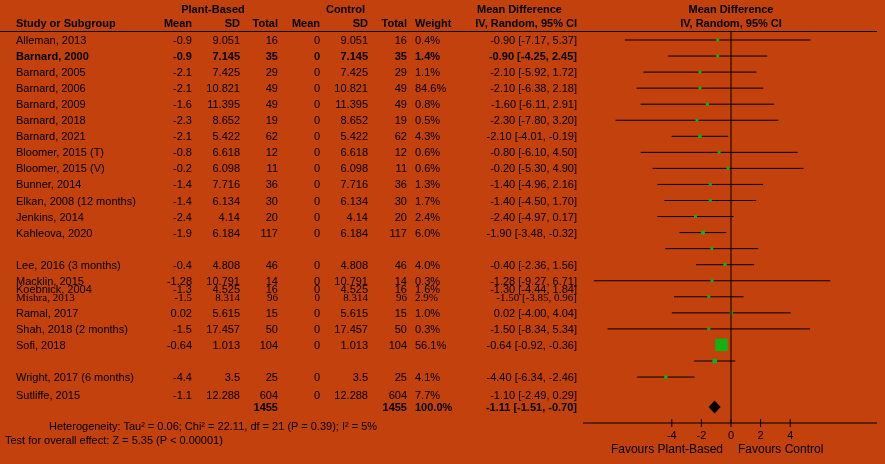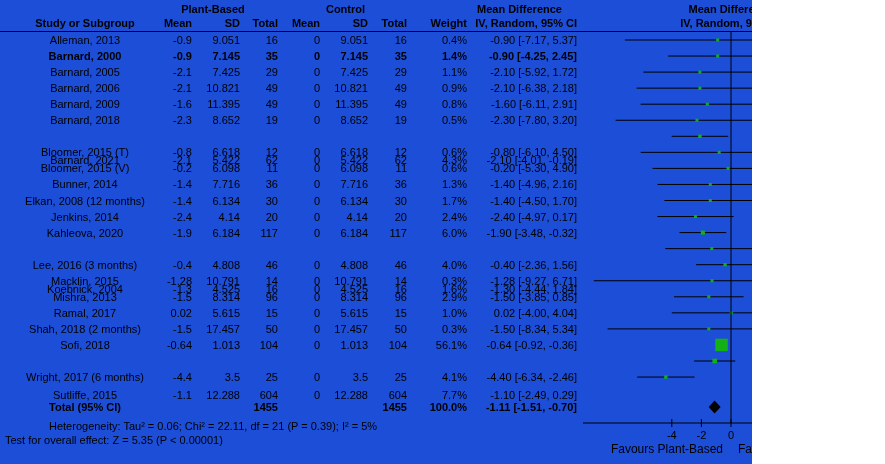--- a/index.html
+++ b/index.html
@@ -1,32 +1,32 @@
 <!DOCTYPE html>
 <html><head>
 <meta charset="utf-8">
 <style>
   html,body{margin:0;padding:0;background:#fff;}
   .canvas{
-    position:relative; width:752px; height:464px; background:#1d4ed8;
+    position:relative; width:885px; height:464px; background:#c2410c;
     font-family:"Liberation Sans","DejaVu Sans",sans-serif;
     font-size:11px; color:#000; overflow:hidden;
   }
   .cell{position:absolute; top:0; height:16px; line-height:16px; white-space:nowrap;}
   .row{position:absolute; left:0; width:583px; height:16px;}
   .hdr{font-weight:bold;}
   
-  .c-study{left:5px;   width:160px; text-align:center;}
+  .c-study{left:16px;   width:160px; text-align:left;}
   .c-m1  {left:148px; width:44px;  text-align:right;}
   .c-sd1 {left:196px; width:44px;  text-align:right;}
   .c-t1  {left:244px; width:34px;  text-align:right;}
   .c-m2  {left:284px; width:36px;  text-align:right;}
   .c-sd2 {left:324px; width:44px;  text-align:right;}
   .c-t2  {left:373px; width:34px;  text-align:right;}
-  .c-w   {left:425px; width:42px;  text-align:right;}
+  .c-w   {left:415px; width:42px;  text-align:left;}
   .c-md  {left:462px; width:115px; text-align:right;}
   .hline{position:absolute; left:0; width:877px; height:0; border-top:1px solid #000;}
   .abs{position:absolute; white-space:nowrap;}
   svg{position:absolute; left:0; top:0; pointer-events:none;}
 </style>
 </head>
 <body>
 
 <div class="canvas">
 
@@ -87,21 +87,21 @@
         <span class="cell c-md">-2.10 [-5.92, 1.72]</span>
       </div>
       <div class="row" style="top: 80.15px;">
         <span class="cell c-study">Barnard, 2006</span>
         <span class="cell c-m1">-2.1</span>
         <span class="cell c-sd1">10.821</span>
         <span class="cell c-t1">49</span>
         <span class="cell c-m2">0</span>
         <span class="cell c-sd2">10.821</span>
         <span class="cell c-t2">49</span>
-        <span class="cell c-w">0.9%</span>
+        <span class="cell c-w">84.6%</span>
         <span class="cell c-md">-2.10 [-6.38, 2.18]</span>
       </div>
       <div class="row" style="top: 96.2px;">
         <span class="cell c-study">Barnard, 2009</span>
         <span class="cell c-m1">-1.6</span>
         <span class="cell c-sd1">11.395</span>
         <span class="cell c-t1">49</span>
         <span class="cell c-m2">0</span>
         <span class="cell c-sd2">11.395</span>
         <span class="cell c-t2">49</span>
@@ -112,21 +112,21 @@
         <span class="cell c-study">Barnard, 2018</span>
         <span class="cell c-m1">-2.3</span>
         <span class="cell c-sd1">8.652</span>
         <span class="cell c-t1">19</span>
         <span class="cell c-m2">0</span>
         <span class="cell c-sd2">8.652</span>
         <span class="cell c-t2">19</span>
         <span class="cell c-w">0.5%</span>
         <span class="cell c-md">-2.30 [-7.80, 3.20]</span>
       </div>
-      <div class="row" style="top: 128.3px; margin-top: 24px;">
+      <div class="row" style="top: 128.3px;">
         <span class="cell c-study">Barnard, 2021</span>
         <span class="cell c-m1">-2.1</span>
         <span class="cell c-sd1">5.422</span>
         <span class="cell c-t1">62</span>
         <span class="cell c-m2">0</span>
         <span class="cell c-sd2">5.422</span>
         <span class="cell c-t2">62</span>
         <span class="cell c-w">4.3%</span>
         <span class="cell c-md">-2.10 [-4.01, -0.19]</span>
       </div>
@@ -222,30 +222,30 @@
         <span class="cell c-study">Macklin, 2015</span>
         <span class="cell c-m1">-1.28</span>
         <span class="cell c-sd1">10.791</span>
         <span class="cell c-t1">14</span>
         <span class="cell c-m2">0</span>
         <span class="cell c-sd2">10.791</span>
         <span class="cell c-t2">14</span>
         <span class="cell c-w">0.3%</span>
         <span class="cell c-md">-1.28 [-9.27, 6.71]</span>
       </div>
-      <div class="row" style="top: 288.8px;">
+      <div class="row" style="top: 288.8px; font-family: Liberation Serif, serif;">
         <span class="cell c-study">Mishra, 2013</span>
         <span class="cell c-m1">-1.5</span>
         <span class="cell c-sd1">8.314</span>
         <span class="cell c-t1">96</span>
         <span class="cell c-m2">0</span>
         <span class="cell c-sd2">8.314</span>
         <span class="cell c-t2">96</span>
         <span class="cell c-w">2.9%</span>
-        <span class="cell c-md">-1.50 [-3.85, 0.85]</span>
+        <span class="cell c-md">-1.50 [-3.85, 0.96]</span>
       </div>
       <div class="row" style="top: 304.85px;">
         <span class="cell c-study">Ramal, 2017</span>
         <span class="cell c-m1">0.02</span>
         <span class="cell c-sd1">5.615</span>
         <span class="cell c-t1">15</span>
         <span class="cell c-m2">0</span>
         <span class="cell c-sd2">5.615</span>
         <span class="cell c-t2">15</span>
         <span class="cell c-w">1.0%</span>
@@ -291,21 +291,20 @@
         <span class="cell c-t1">25</span>
         <span class="cell c-m2">0</span>
         <span class="cell c-sd2">3.5</span>
         <span class="cell c-t2">25</span>
         <span class="cell c-w">4.1%</span>
         <span class="cell c-md">-4.40 [-6.34, -2.46]</span>
       </div>
     </div>
 
   <div class="row hdr" style="top:399px;">
-    <span class="cell c-study">Total (95% CI)</span>
     <span class="cell c-t1">1455</span>
     <span class="cell c-t2">1455</span>
     <span class="cell c-w">100.0%</span>
     <span class="cell c-md">-1.11 [-1.51, -0.70]</span>
   </div>
 
   <div class="abs" style="left:5px;top:419px;height:15px;line-height:15px;padding-left:44px;">Heterogeneity: Tau² = 0.06; Chi² = 22.11, df = 21 (P = 0.39); I² = 5%</div>
   <div class="abs" style="left:5px;top:433px;height:15px;line-height:15px;">Test for overall effect: Z = 5.35 (P &lt; 0.00001)</div>
 
   <svg width="885" height="464" viewBox="0 0 885 464">

